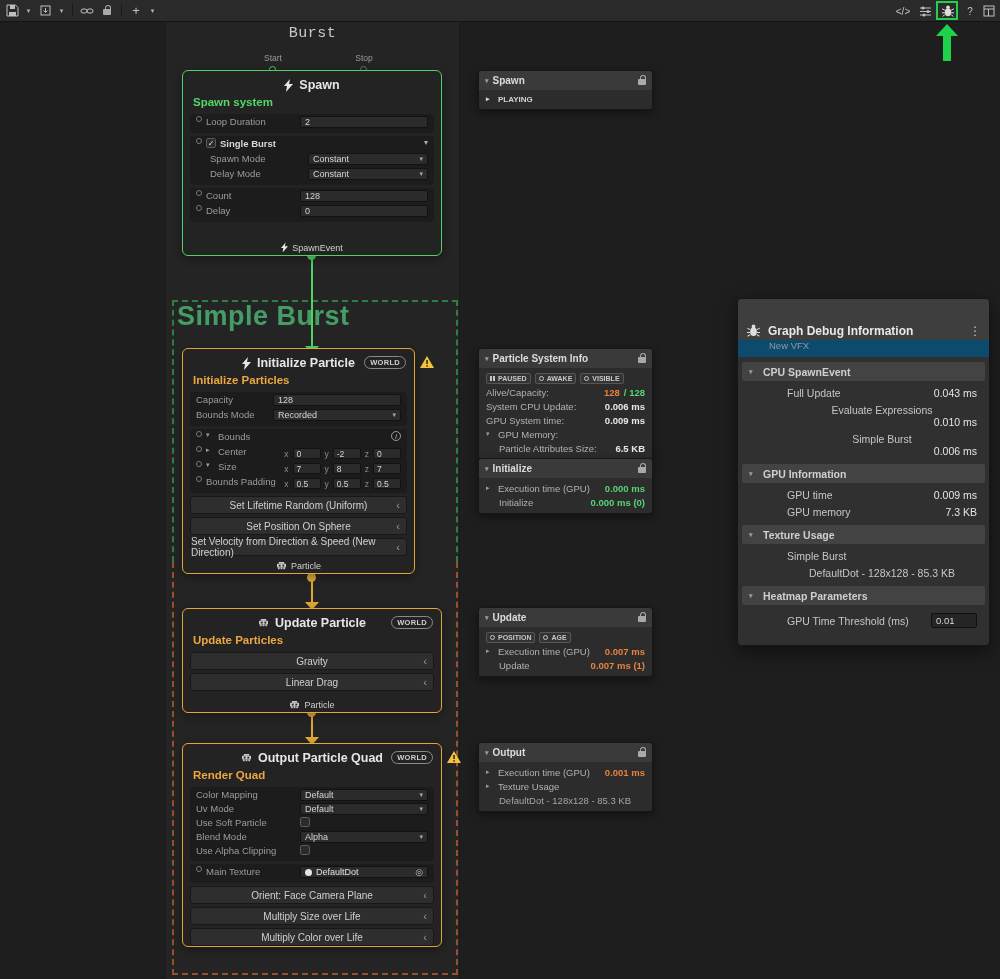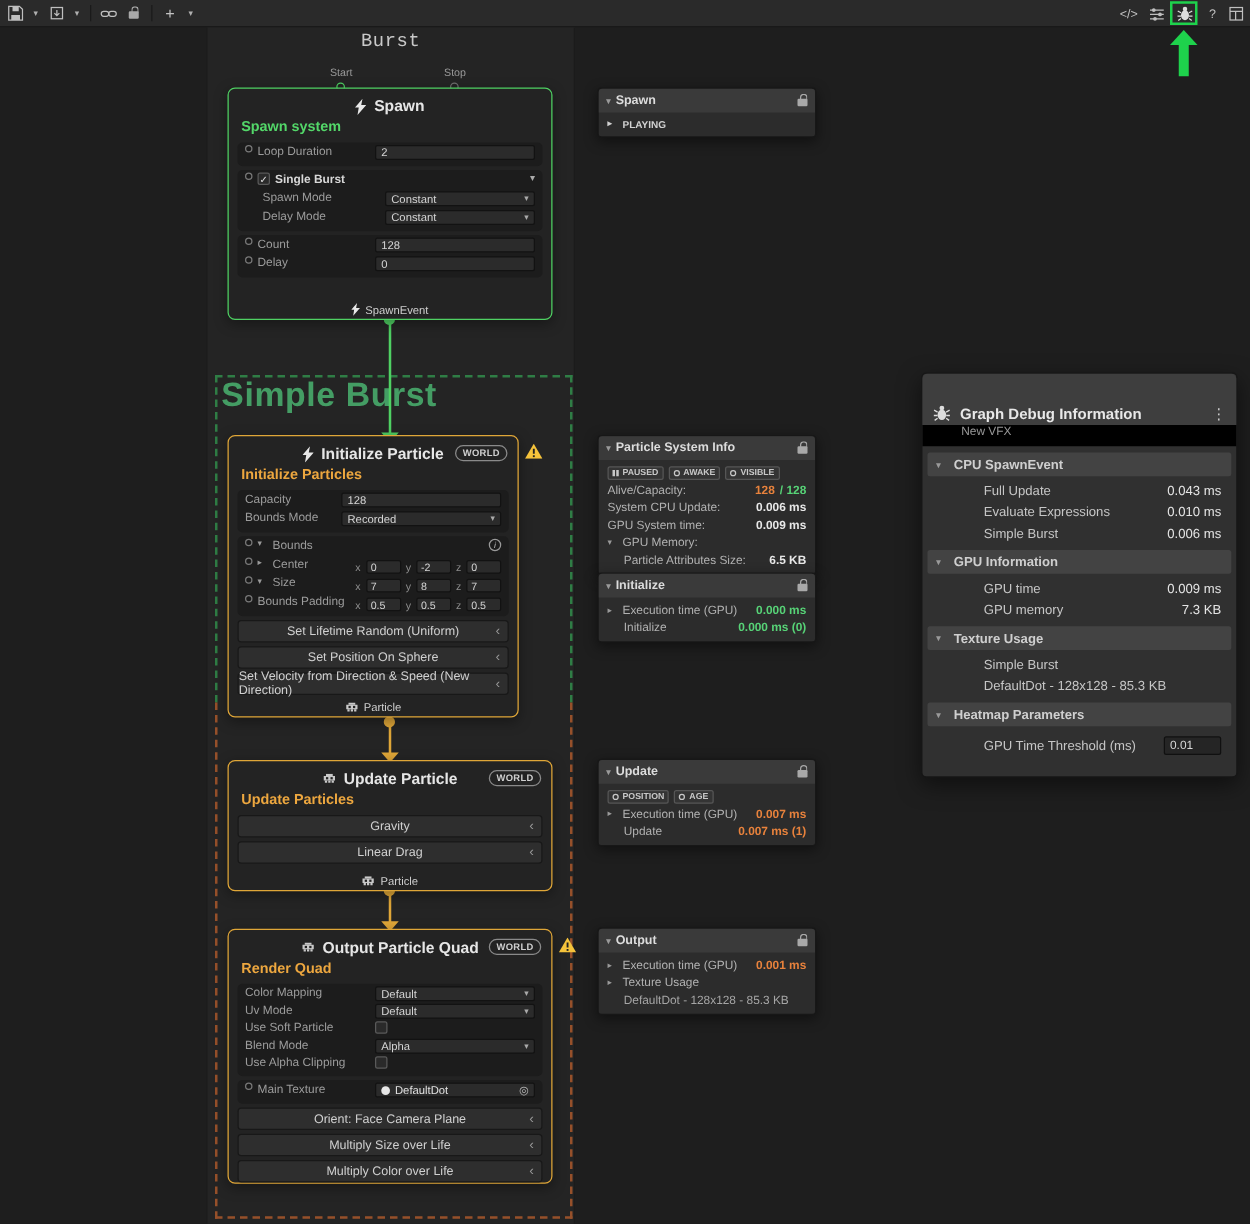--- a/index.html
+++ b/index.html
@@ -75,24 +75,24 @@
   .pill { display:inline-flex; align-items:center; gap:3px; border:1px solid #565656; background:#343434; border-radius:2px; font-size:7px; color:#c8c8c8; padding:0 3px; height:11px; font-weight:bold; }
   .pbars { width:5px; height:5px; border-left:2px solid #c8c8c8; border-right:2px solid #c8c8c8; }
   .pdot { width:5px; height:5px; border-radius:50%; border:1px solid #c8c8c8; }
   .alive-o { color:#e8823c; font-weight:bold; margin-left:auto; }
   .alive-g { color:#57d377; font-weight:bold; }
 
   
   .dbg { left:737px; top:298px; width:253px; background:#303030; border:1px solid #161616; border-radius:4px; box-shadow:0 6px 18px rgba(0,0,0,.5); padding-bottom:14px; }
   .dbg-title { background:#3e3e3e; border-radius:4px 4px 0 0; padding:24px 8px 2px; display:flex; align-items:center; gap:7px; color:#e8e8e8; font-size:12px; font-weight:bold; }
   .dbg-kebab { margin-left:auto; color:#c8c8c8; font-size:12px; font-weight:normal; }
-  .dbg-sub { background:#000000; color:#989898; font-size:9.5px; padding:0 8px 6px 31px; }
+  .dbg-sub { background:#0c4a6e; color:#989898; font-size:9.5px; padding:0 8px 6px 31px; }
   .sec { height:19px; background:#434343; border-radius:2px; margin:5px 4px 3px; display:flex; align-items:center; gap:6px; padding:0 7px; color:#cfcfcf; font-weight:bold; font-size:10.5px; }
   .drow { display:flex; align-items:center; padding:2.5px 12px; font-size:10.5px; color:#c6c6c6;margin-left:37px; }
-  .drow.ind { padding-left:12px; }
+  .drow.ind { padding-left:12px;flex-direction:column; }
   .drow .val { margin-left:auto; color:#e4e4e4; }
   .hm-input { margin-left:auto; width:46px; height:15px; background:#252525; border:1px solid #101010; border-radius:2px; color:#d8d8d8; font-size:9.5px; display:flex; align-items:center; padding:0 4px; }
 
   
   .hlbox { left:936px; top:1px; width:22px; height:19px; border:2px solid #1ed24c; }
   .arrhead { left:936px; top:24px; width:0; height:0; border-left:11px solid transparent; border-right:11px solid transparent; border-bottom:12px solid #1ed24c; }
   .arrshaft { left:943px; top:35px; width:8px; height:26px; background:#1ed24c; }
 </style>
 </head>
 <body>

